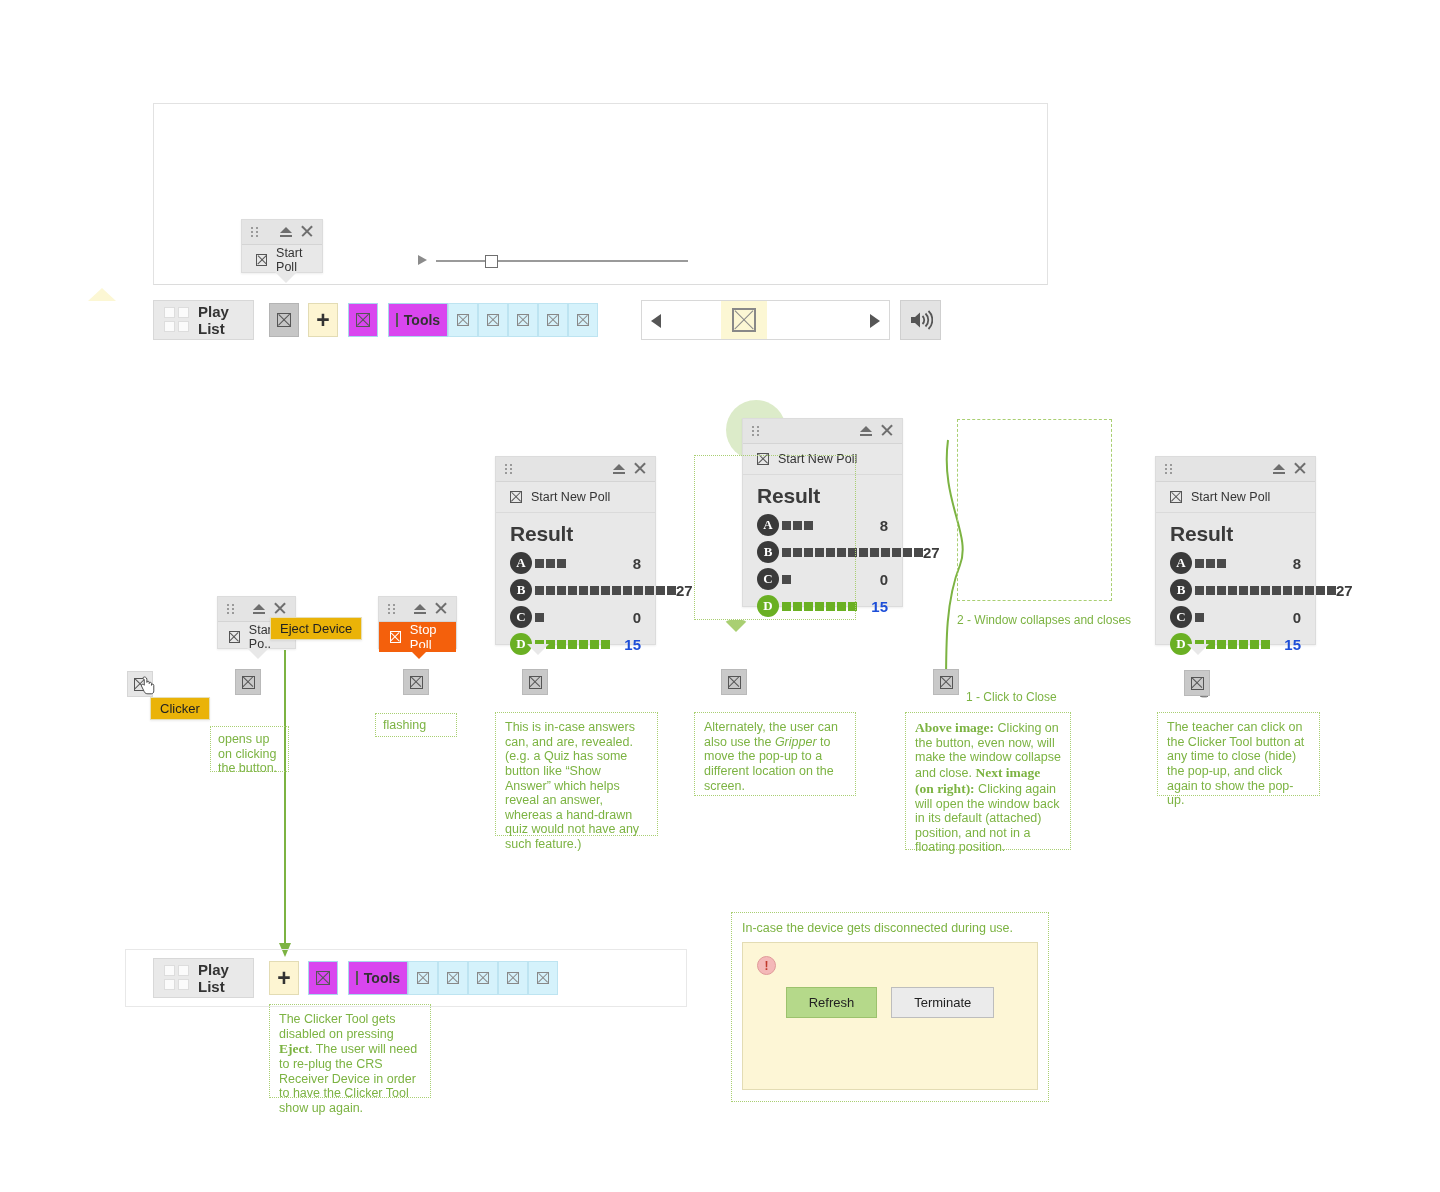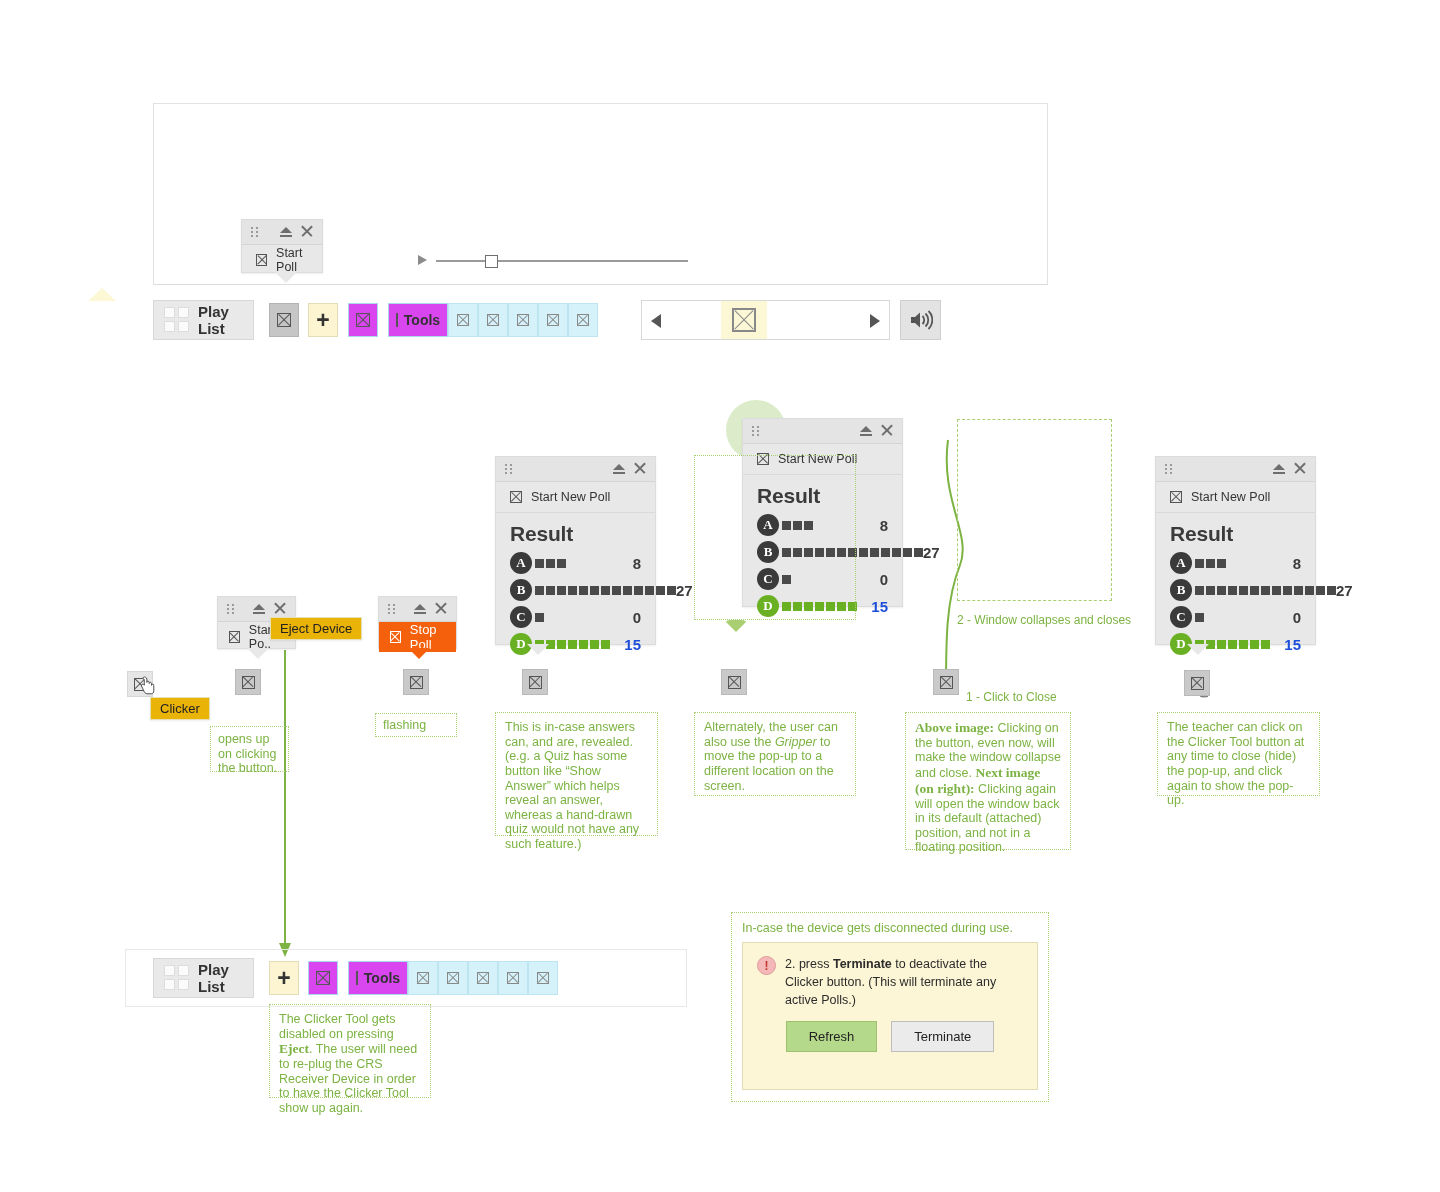--- a/index.html
+++ b/index.html
@@ -812,23 +812,20 @@
 <div class="note" style="left:269px; top:1004px; width:162px; height:94px;">
   <span>The Clicker Tool gets disabled on pressing </span><b>Eject</b><span>. The user will need to re-plug the CRS Receiver Device in order to have the Clicker Tool show up again.</span>
 </div>
 
 <div class="abs" id="dlg-wrap">
   <div id="dlg-caption">In-case the device gets disconnected during use.</div>
   <div id="dlg">
     <div id="dlg-body">
       <div class="warn-icon">!</div>
       <div id="dlg-text">
-        <p>
-          <span>2. press </span><b>Terminate</b><span> to deactivate the Clicker button. (This will terminate any active Polls.)</span>
-        </p>
       </div>
     </div>
     <div id="dlg-btns">
       <div class="dlg-btn green">Refresh</div>
       <div class="dlg-btn gray">Terminate</div>
     </div>
   </div>
 </div>
 
 </body></html>

